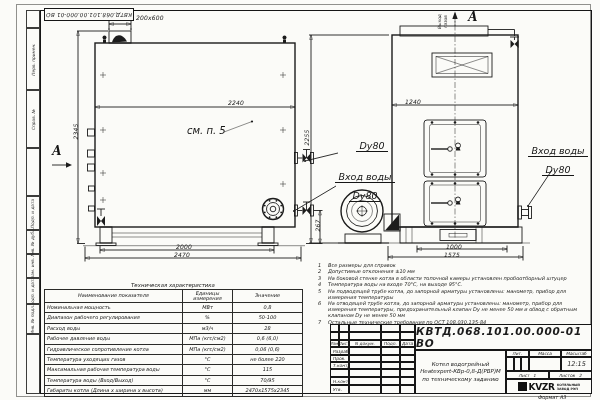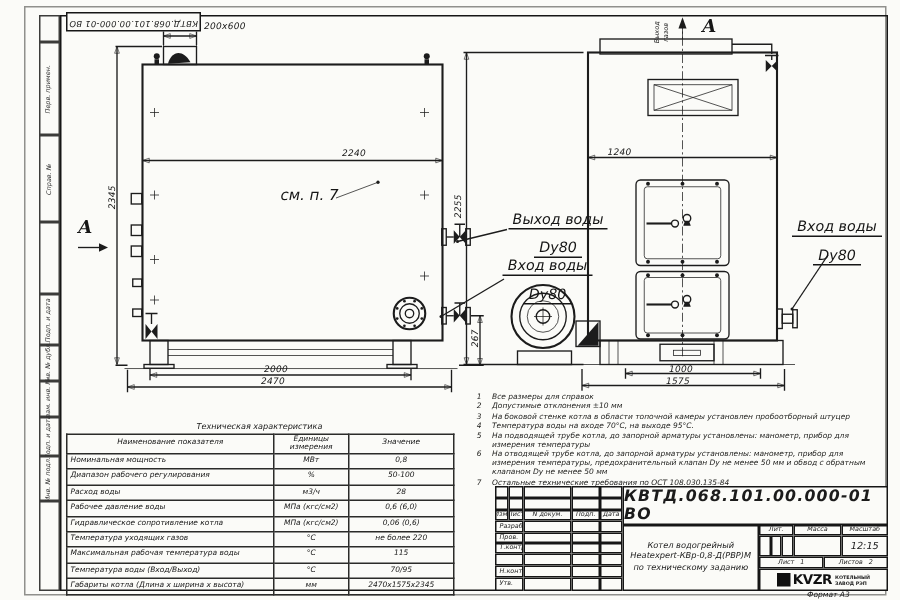--- a/index.html
+++ b/index.html
@@ -267,28 +267,27 @@
         <circle class="fill" cx="294" cy="211" r="1"></circle>
       <path d="M552,170 L528,206"></path>
         <circle class="fill" cx="528" cy="206" r="1"></circle>
     </g>
   </svg>
 
   <div class="t dim" style="left:136px;top:14px">200х600</div>
   <div class="t dim" style="left:228px;top:99px">2240</div>
   <div class="t dim rot" style="left:60px;top:128px;width:30px">2345</div>
   <div class="t big" style="left:52px;top:144px">А</div>
-  <div class="t callout" style="left:187px;top:125px">см. п. 7</div>
+  <div class="t callout" style="left:187px;top:125px">см. п. 5</div>
   <div class="t dim" style="left:176px;top:243px">2000</div>
   <div class="t dim" style="left:174px;top:251px">2470</div>
   <div class="t dim rot" style="left:308px;top:222px;width:18px">267</div>
   <div class="t dim rot" style="left:293px;top:134px;width:26px">2255</div>
 
   <div class="lblgrp" style="left:332px;top:134px;width:80px">
-    <div><span class="ln">Выход воды</span></div>
     <div><span class="ln">Dy80</span></div>
   </div>
   <div class="lblgrp" style="left:326px;top:165px;width:78px">
     <div><span class="ln">Вход воды</span></div>
     <div><span class="ln">Dy80</span></div>
   </div>
   <div class="lblgrp" style="left:522px;top:139px;width:72px">
     <div><span class="ln">Вход воды</span></div>
     <div><span class="ln">Dy80</span></div>
   </div>

